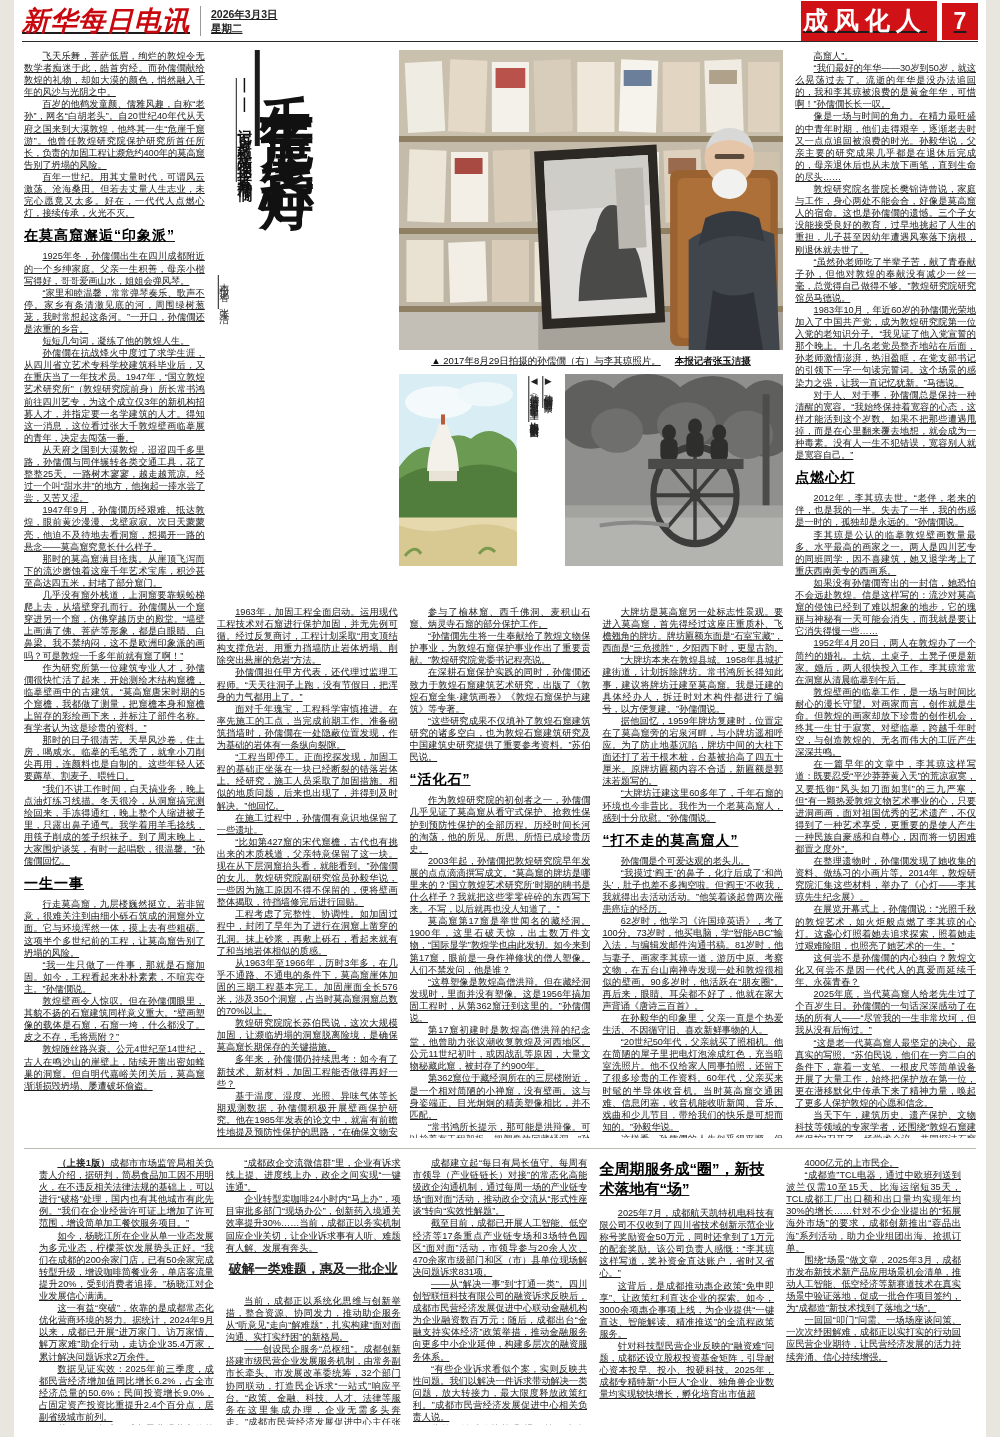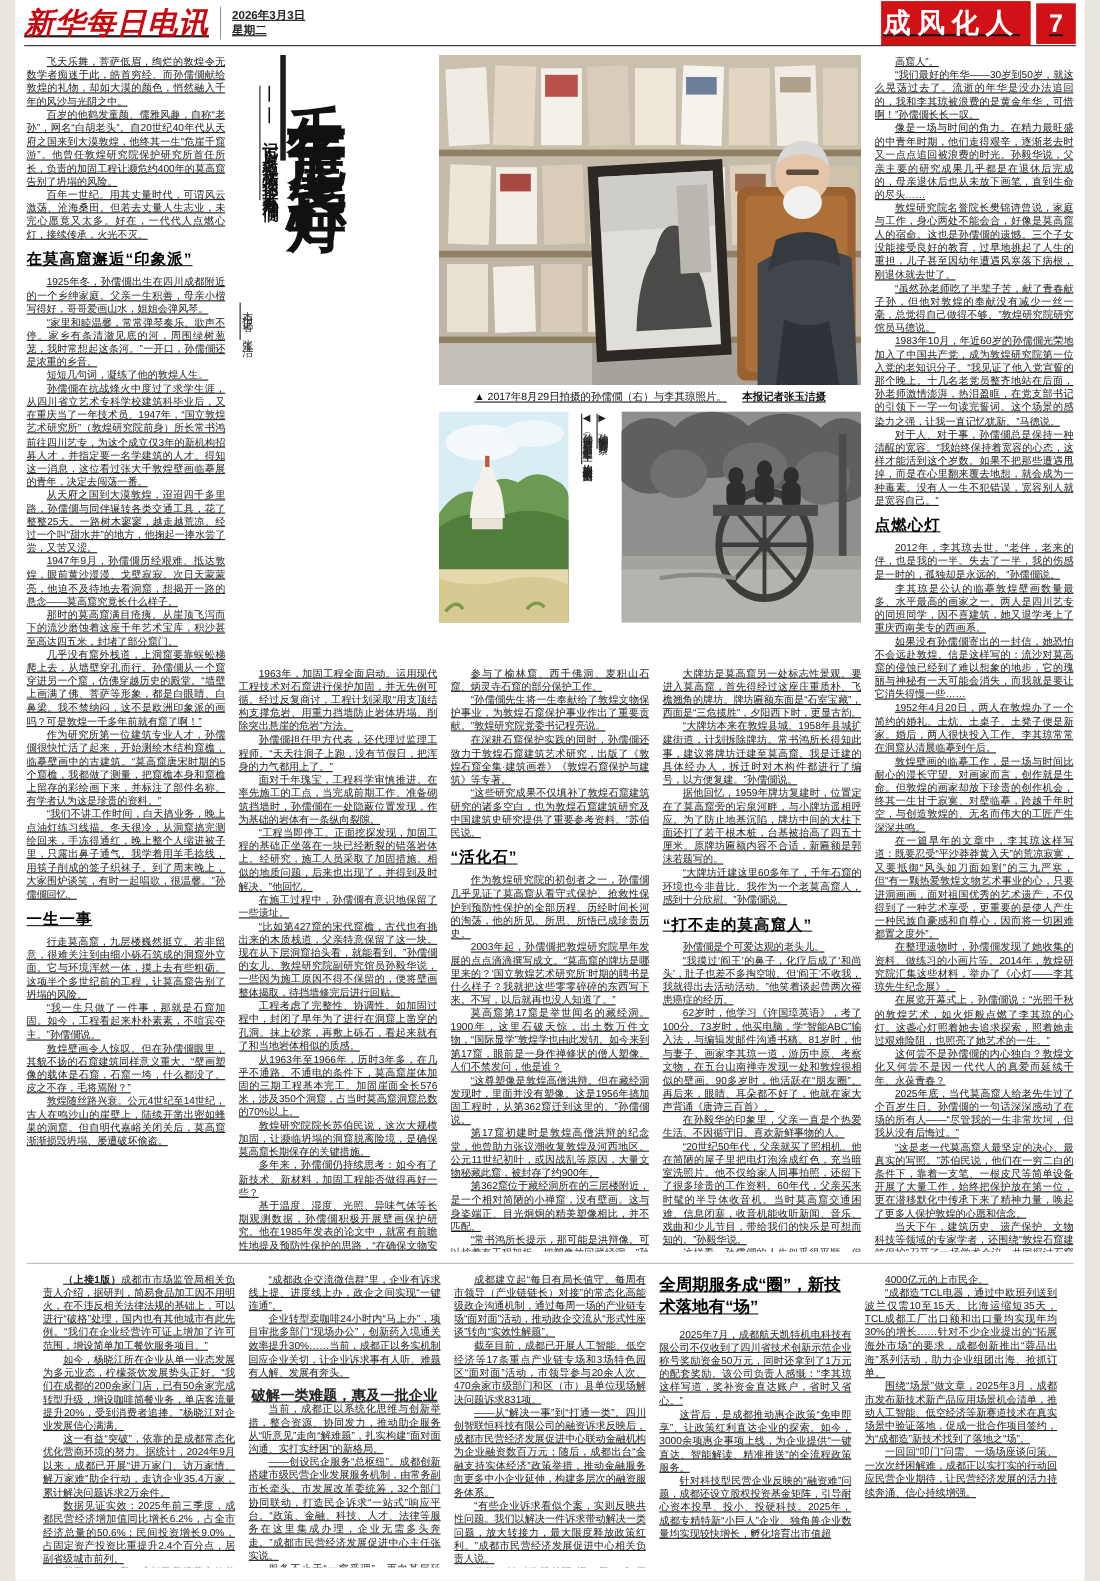--- a/index.html
+++ b/index.html
@@ -44,21 +44,21 @@
   .wcolor { width:118px; flex:0 0 118px; }
   .vcaps { flex:0 0 40px; display:flex; justify-content:center; gap:3px; padding-top:2px; }
   .vcap { writing-mode:vertical-rl; font-size:9px; line-height:11px; color:#222; letter-spacing:1px; height:188px; }
   .vcap b { letter-spacing:1px; }
   .bwphoto { flex:1; }
   
   .bot-rule { border-top:1px solid #bfbcb4; margin:10px 10px 8px 10px; }
   .bottom { display:grid; grid-template-columns:repeat(5,1fr); gap:0 12px; padding:0 25px; height:268px; overflow:hidden; }
   .bcol { overflow:hidden; font-size:9.2px; line-height:12.1px; text-align:justify; color:#222; }
   .bcol .para { text-indent:2em; }
-  .bcol h3.sub { font-size:13px; text-align:center; margin:9px 0 0 0; }
+  .bcol h3.sub { font-size:13px; text-align:center; margin:9px 0 20px 0; }
   .bheadline { font-size:15px; font-weight:bold; line-height:20px; margin:2px 0 8px 0; text-align:left; color:#000; }
   .jump b { font-weight:bold; }
   svg { display:block; }
 </style>
 </head>
 <body>
 
 <div class="page">
 
   <div class="masthead">
@@ -83,20 +83,21 @@
         <h3 class="sub">在莫高窟邂逅“印象派”</h3>
         <p class="para">1925年冬，孙儒僩出生在四川成都附近的一个乡绅家庭。父亲一生积善，母亲小楷写得好，哥哥爱画山水，姐姐会弹风琴。</p>
         <p class="para">“家里和睦温馨，常常弹琴奏乐、歌声不停。家乡有条清澈见底的河，周围绿树葱茏，我时常想起这条河。”一开口，孙儒僩还是浓重的乡音。</p>
         <p class="para">短短几句词，凝练了他的敦煌人生。</p>
         <p class="para">孙儒僩在抗战烽火中度过了求学生涯，从四川省立艺术专科学校建筑科毕业后，又在重庆当了一年技术员。1947年，“国立敦煌艺术研究所”（敦煌研究院前身）所长常书鸿前往四川艺专，为这个成立仅3年的新机构招募人才，并指定要一名学建筑的人才。得知这一消息，这位看过张大千敦煌壁画临摹展的青年，决定去闯荡一番。</p>
         <p class="para">从天府之国到大漠敦煌，迢迢四千多里路，孙儒僩与同伴辗转各类交通工具，花了整整25天。一路树木寥寥，越走越荒凉。经过一个叫“甜水井”的地方，他掬起一捧水尝了尝，又苦又涩。</p>
         <p class="para">1947年9月，孙儒僩历经艰难、抵达敦煌，眼前黄沙漫漫、戈壁寂寂。次日天蒙蒙亮，他迫不及待地去看洞窟，想揭开一路的悬念——莫高窟究竟长什么样子。</p>
         <p class="para">那时的莫高窟满目疮痍。从崖顶飞泻而下的流沙磨蚀着这座千年艺术宝库，积沙甚至高达四五米，封堵了部分窟门。</p>
         <p class="para">几乎没有窟外栈道，上洞窟要靠蜈蚣梯爬上去，从墙壁穿孔而行。孙儒僩从一个窟穿进另一个窟，仿佛穿越历史的殿堂。“墙壁上画满了佛、菩萨等形象，都是白眼睛、白鼻梁。我不禁纳闷，这不是欧洲印象派的画吗？可是敦煌一千多年前就有窟了啊！”</p>
         <p class="para">作为研究所第一位建筑专业人才，孙儒僩很快忙活了起来，开始测绘木结构窟檐，临摹壁画中的古建筑。“莫高窟唐宋时期的5个窟檐，我都做了测量，把窟檐本身和窟檐上留存的彩绘画下来，并标注了部件名称。有学者认为这是珍贵的资料。”</p>
+        <p class="para">那时的日子很清苦。天旱风沙卷，住土房，喝咸水。临摹的毛笔秃了，就拿小刀削尖再用，连颜料也是自制的。这些年轻人还要薅草、割麦子、喂牲口。</p>
         <p class="para">“我们不讲工作时间，白天搞业务，晚上点油灯练习线描。冬天很冷，从洞窟搞完测绘回来，手冻得通红，晚上整个人缩进被子里，只露出鼻子通气。我学着用羊毛捻线，用筷子削成的签子织袜子。到了周末晚上，大家围炉谈笑，有时一起唱歌，很温馨。”孙儒僩回忆。</p>
         <h3 class="sub">一生一事</h3>
         <p class="para">行走莫高窟，九层楼巍然挺立。若非留意，很难关注到由细小砾石筑成的洞窟外立面。它与环境浑然一体，摸上去有些粗砺。这项半个多世纪前的工程，让莫高窟告别了坍塌的风险。</p>
         <p class="para">“我一生只做了一件事，那就是石窟加固。如今，工程看起来朴朴素素，不喧宾夺主。”孙儒僩说。</p>
         <p class="para">敦煌壁画令人惊叹。但在孙儒僩眼里，其貌不扬的石窟建筑同样意义重大。“壁画塑像的载体是石窟，石窟一垮，什么都没了。皮之不存，毛将焉附？”</p>
         <p class="para">敦煌随丝路兴衰。公元4世纪至14世纪，古人在鸣沙山的崖壁上，陆续开凿出密如蜂巢的洞窟。但自明代嘉峪关闭关后，莫高窟渐渐损毁坍塌、屡遭破坏偷盗。</p>
       </div>
 
     <div class="feature">
       <div class="hblock">

